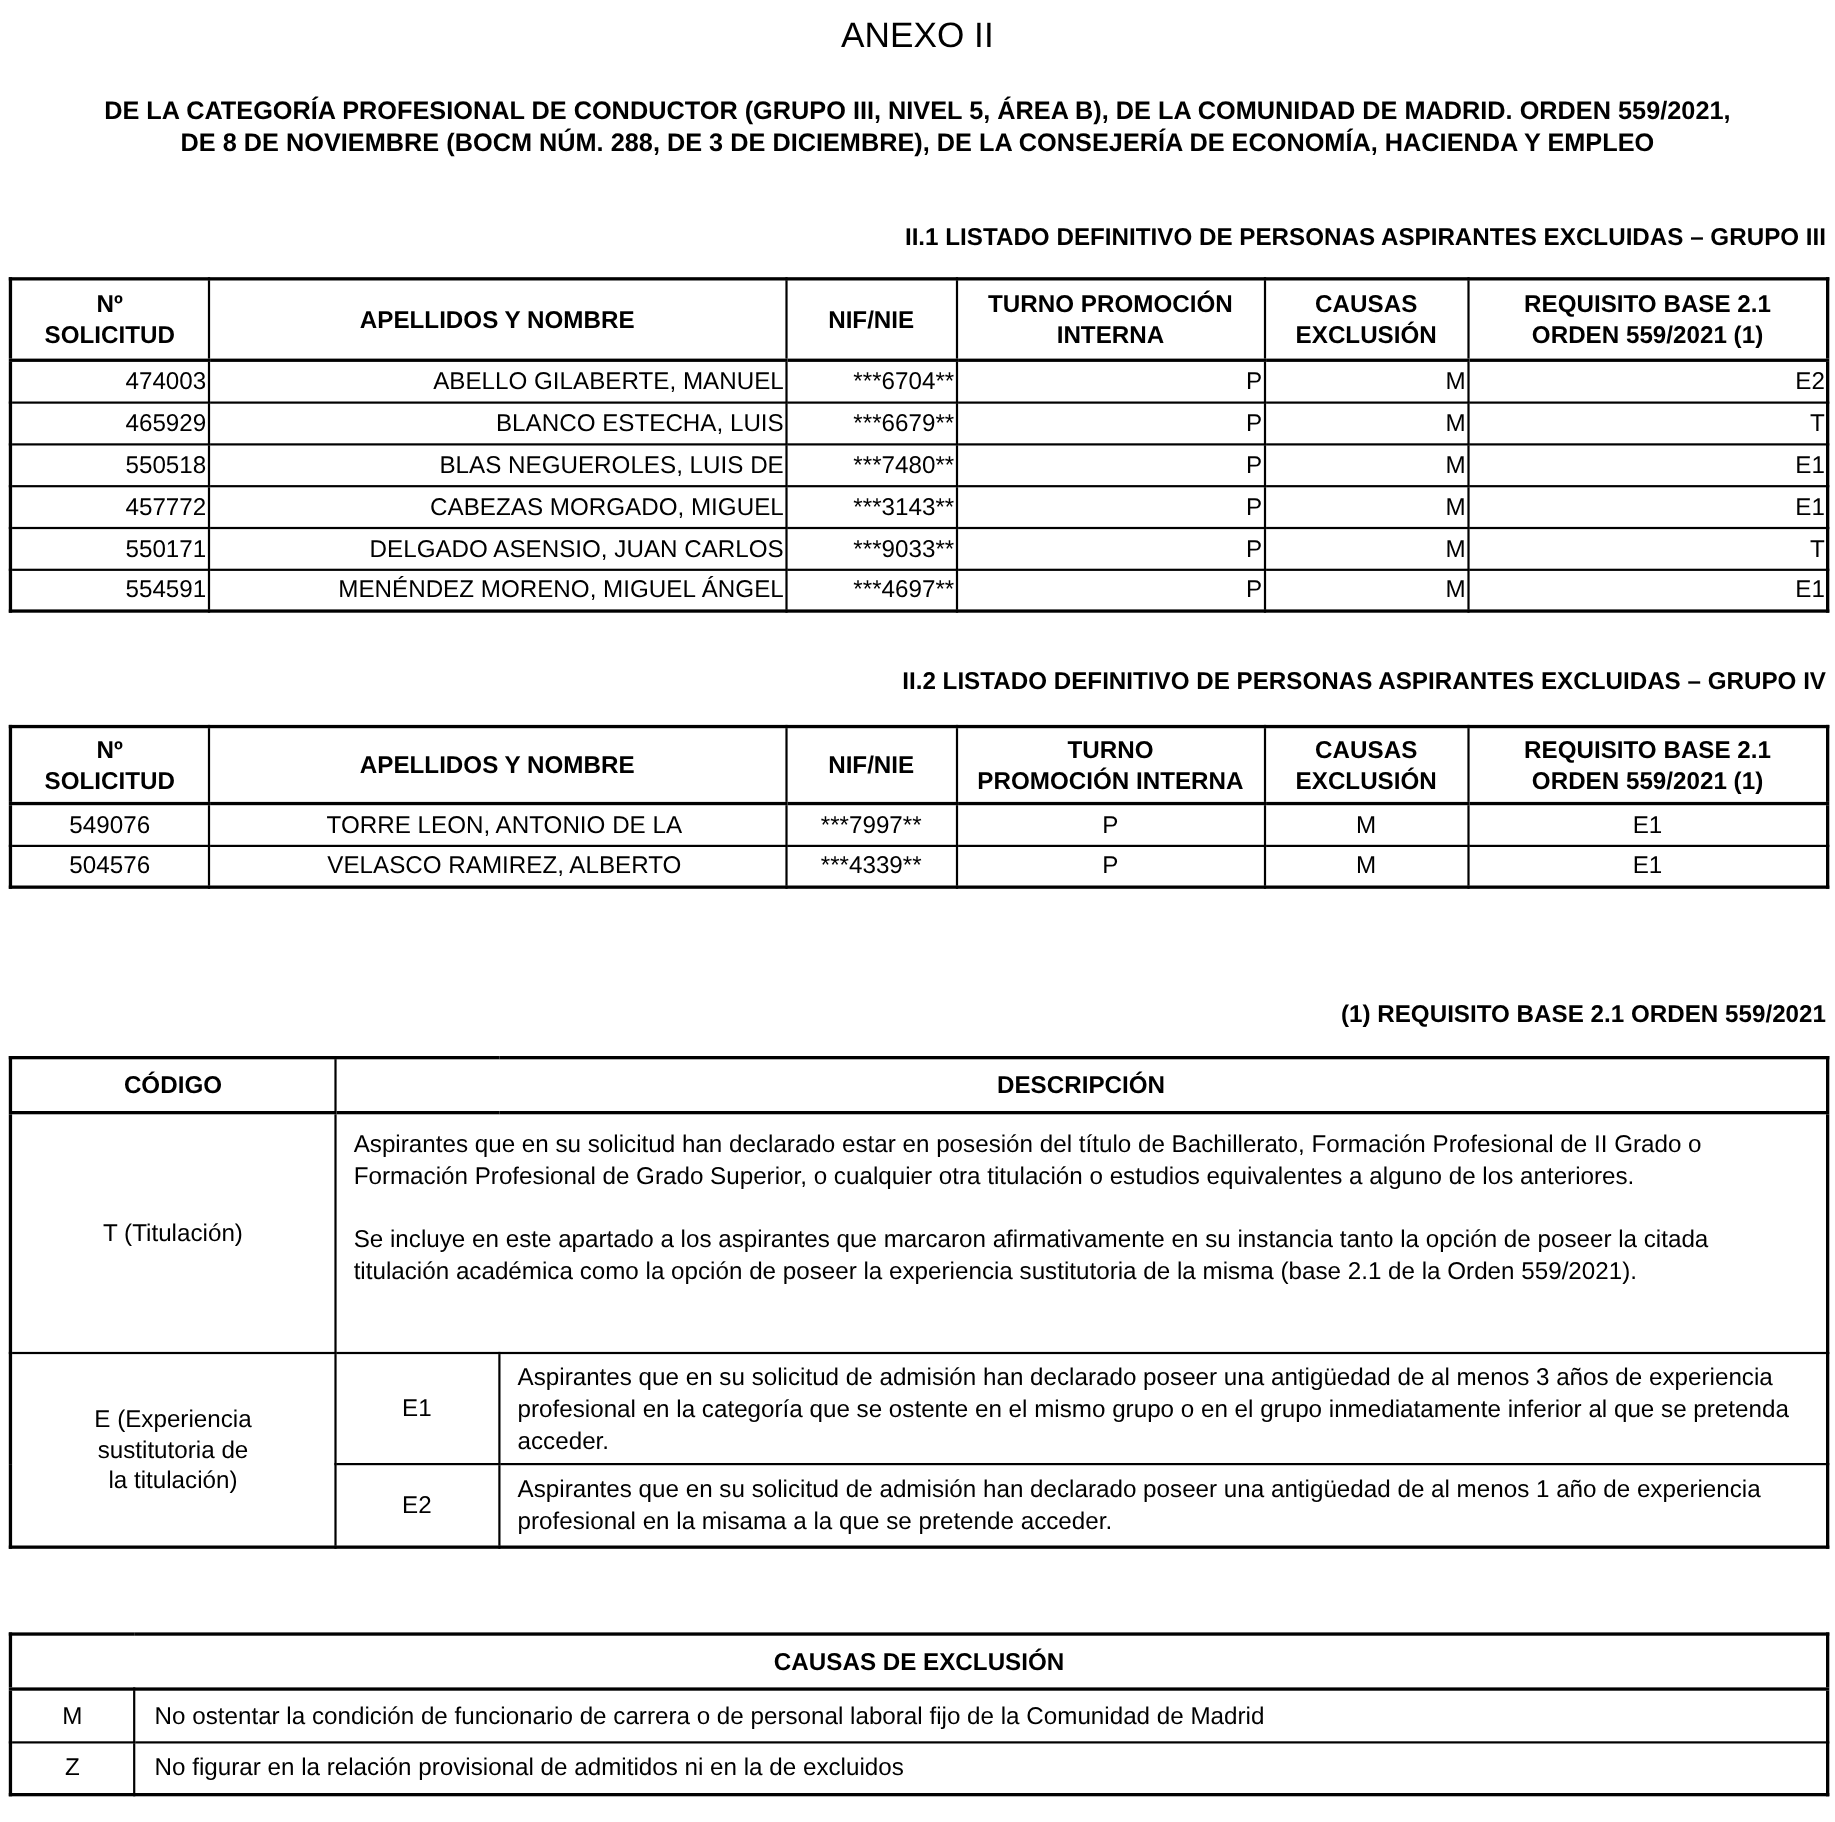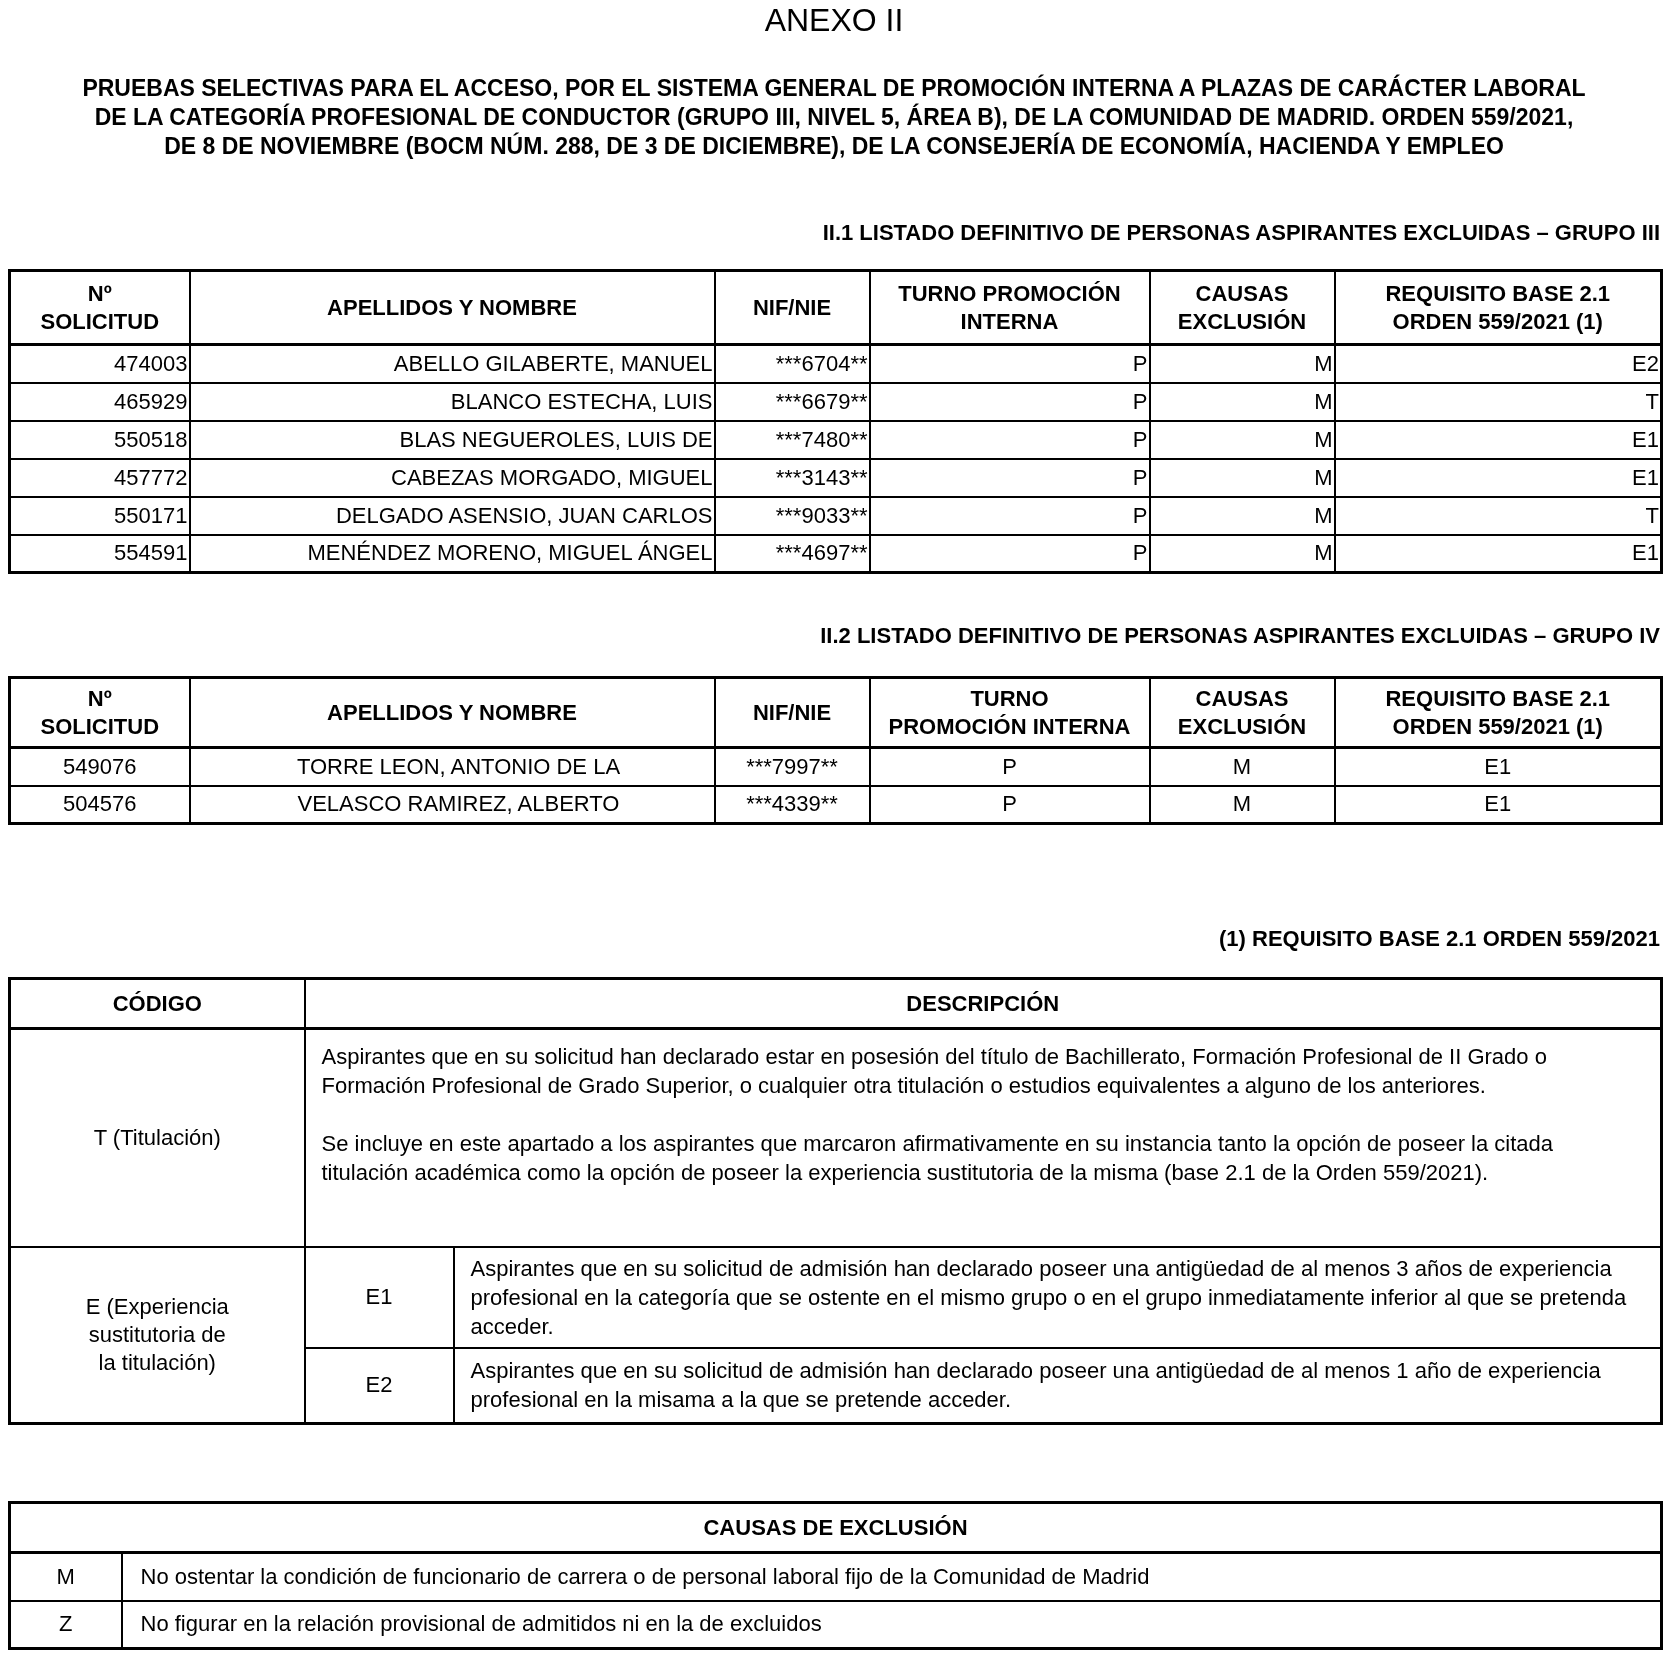--- a/index.html
+++ b/index.html
@@ -7,20 +7,21 @@
   body {
     width: 1668px;
     height: 1656px;
     background: #ffffff;
     color: #000000;
     font-family: "Liberation Sans", "DejaVu Sans", sans-serif;
     padding: 0 8px;
     overflow: hidden;
   }
   .doc-title {
+    margin-top: 12px;
     text-align: center;
     font-size: 32px;
     font-weight: 400;
     line-height: 40px;
   }
   .doc-subtitle {
     margin-top: 34px;
     text-align: center;
     font-size: 23px;
     font-weight: bold;
@@ -81,21 +82,20 @@
   #causas-table td { height: 48px; }
   .causa-code { text-align: center; }
   .causa-desc { text-align: left; padding-left: 18px; margin-left: 12px; }
 </style>
 </head>
 <body>
 
 <div class="doc-title">ANEXO II</div>
 
 <div class="doc-subtitle">
-  <div>PRUEBAS SELECTIVAS PARA EL ACCESO, POR EL SISTEMA GENERAL DE PROMOCIÓN INTERNA A PLAZAS DE CARÁCTER LABORAL</div>
   <div>DE LA CATEGORÍA PROFESIONAL DE CONDUCTOR (GRUPO III, NIVEL 5, ÁREA B), DE LA COMUNIDAD DE MADRID. ORDEN 559/2021,</div>
   <div>DE 8 DE NOVIEMBRE (BOCM NÚM. 288, DE 3 DE DICIEMBRE), DE LA CONSEJERÍA DE ECONOMÍA, HACIENDA Y EMPLEO</div>
 </div>
 
 <div class="section-heading" id="heading-ii1">II.1 LISTADO DEFINITIVO DE PERSONAS ASPIRANTES EXCLUIDAS – GRUPO III</div>
 
 <table id="table1">
   <colgroup>
     <col style="width:180px">
       <col style="width:525px">

